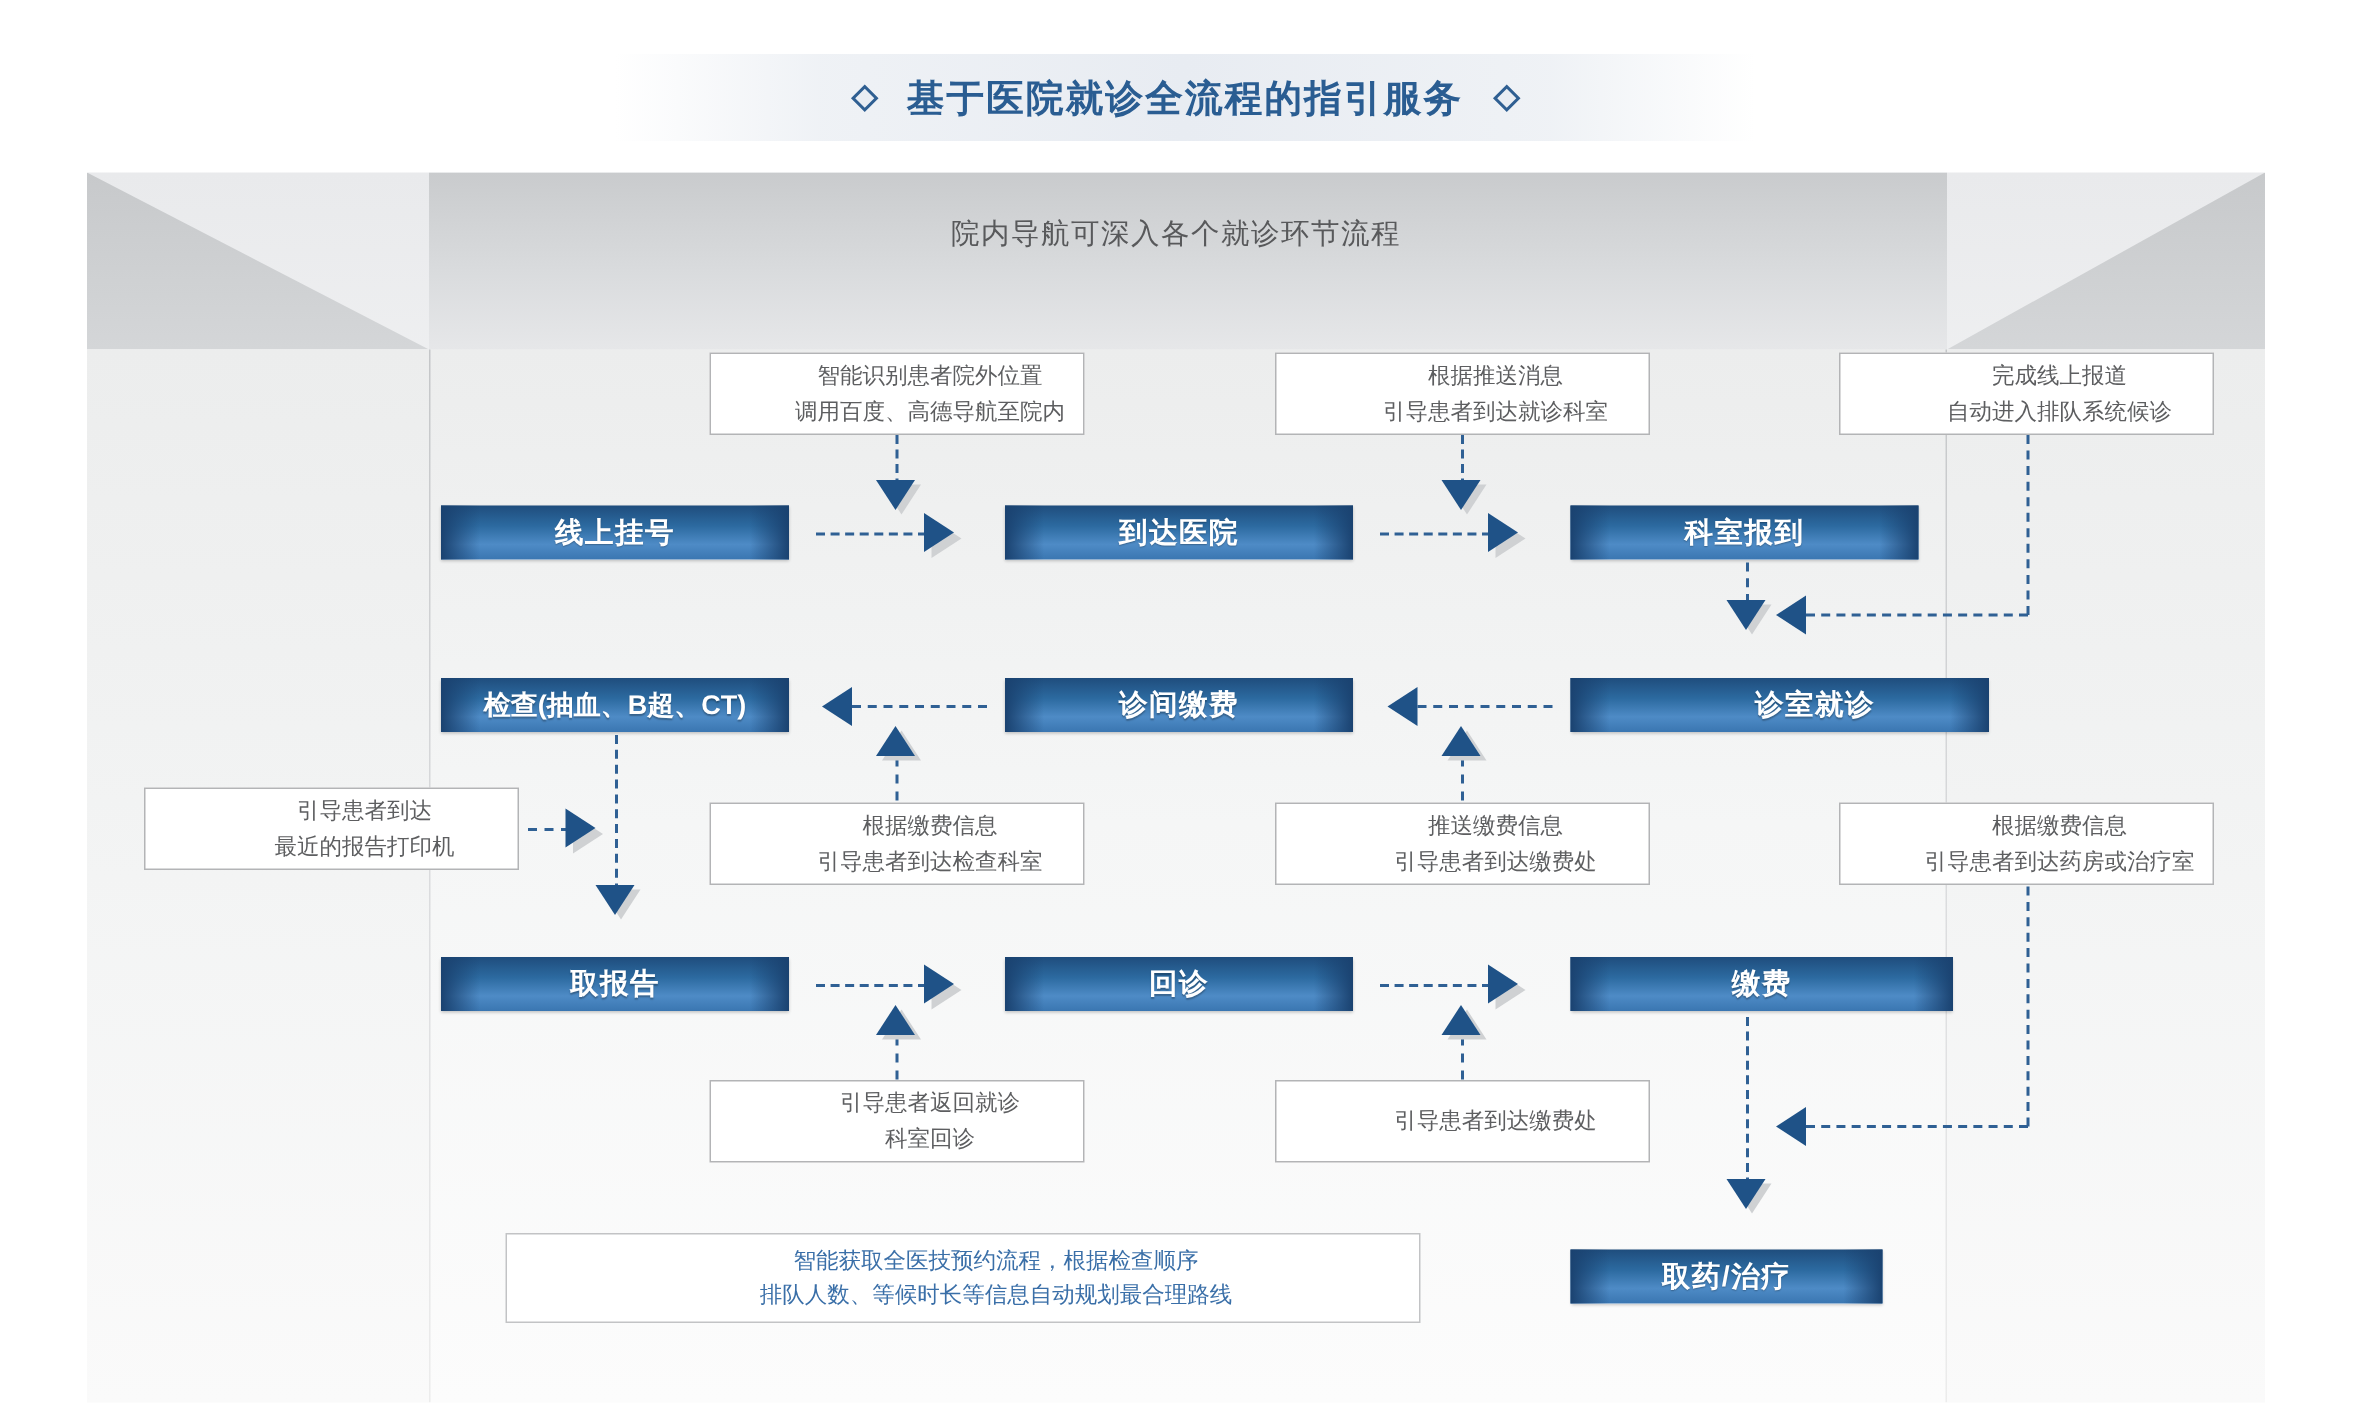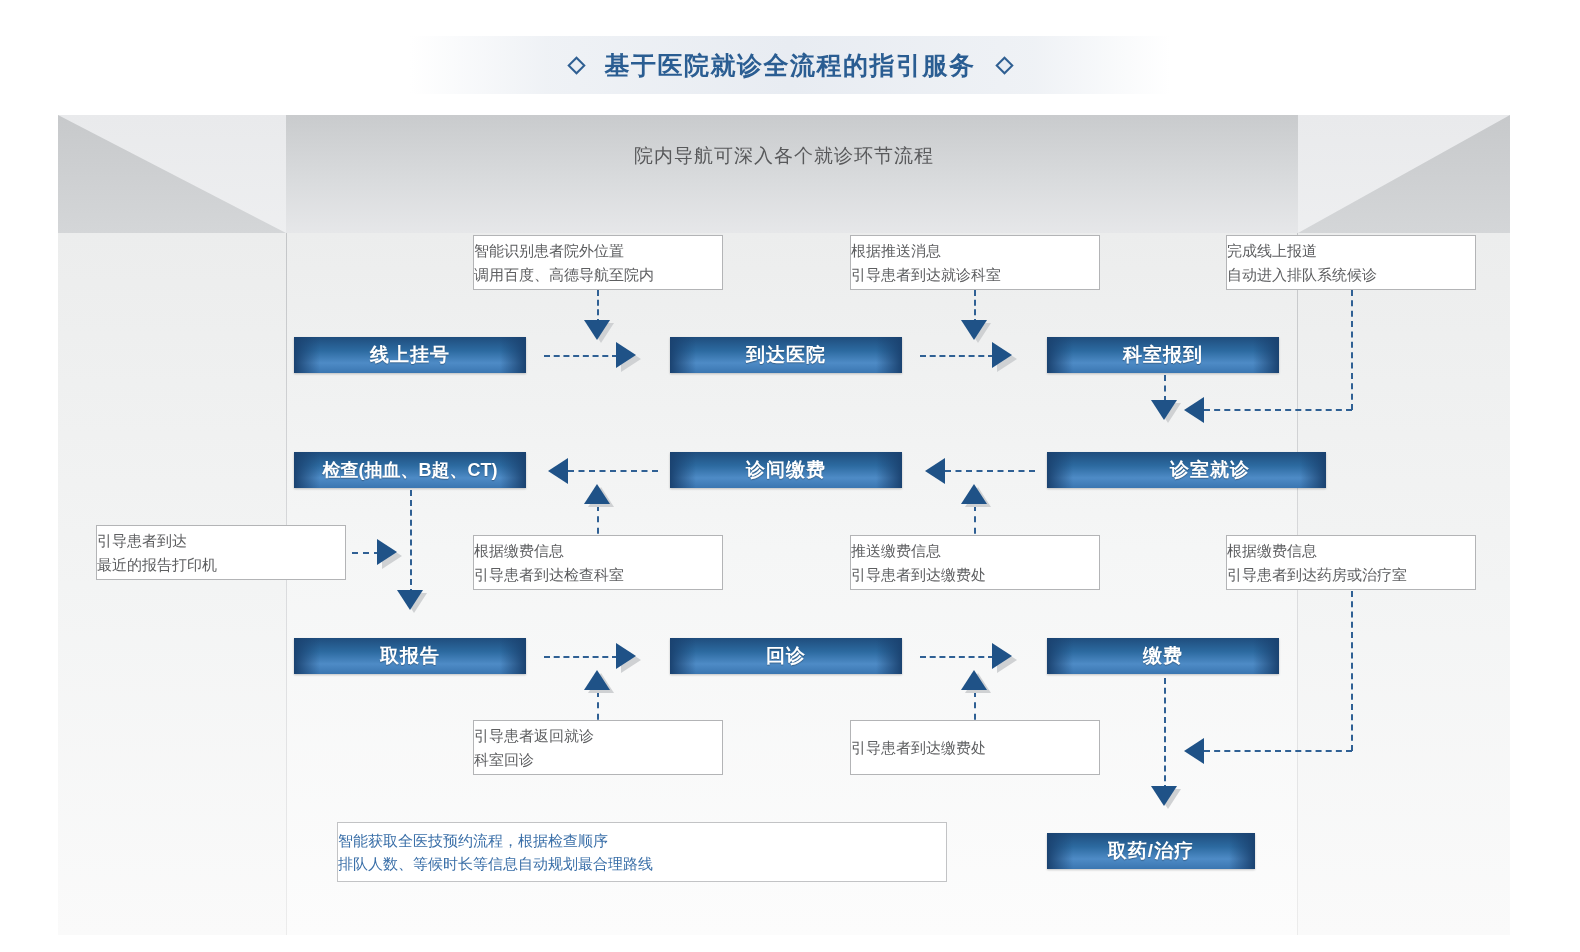--- a/index.html
+++ b/index.html
@@ -105,25 +105,26 @@
     position:relative;z-index:2;
     color:#ffffff;font-size:19px;font-weight:bold;letter-spacing:1px;
     white-space:nowrap;text-shadow:0 1px 1px rgba(0,0,0,.28);
   }
   .pbox.narrowtext span{font-size:18px;letter-spacing:0;}
 
   
   .note{
     position:absolute;
     background:#ffffff;border:1px solid #b3b4b6;
-    display:flex;flex-direction:column;align-items:flex-start;justify-content:center;
+    display:flex;flex-direction:column;align-items:center;justify-content:center;
     line-height:1.55;
     font-size:15px;color:#5d5e60;
     text-align:center;
     box-sizing:border-box;
+    padding-left:44px;
   }
   .note.blue{color:#3a6fa8;border:1px solid #c2c3c5;}
 
   
   .dash-h{
     position:absolute;height:0;
     border-top:2px dashed #2f6094;
   }
   .dash-v{
     position:absolute;width:0;
@@ -278,21 +279,21 @@
   <div class="dash-v" style="left:1293px;top:476px;height:160px;"></div>
   <div class="dash-h" style="left:1146px;top:635px;width:148px;"></div>
   <div class="head left" style="left:1126px;top:623px;"></div>
 
   <div class="pbox" style="left:236px;top:523px;width:232px;">
     <span>取报告</span>
   </div>
   <div class="pbox" style="left:612px;top:523px;width:232px;">
     <span>回诊</span>
   </div>
-  <div class="pbox" style="left:989px;top:523px;width:232px;">
+  <div class="pbox" style="left:989px;top:523px;width:255px;">
     <span>缴费</span>
   </div>
 
   <div class="dash-h" style="left:486px;top:541px;width:74px;"></div>
   <div class="head right sh-right" style="left:563px;top:532px;"></div>
   <div class="head right" style="left:558px;top:528px;"></div>
 
   <div class="dash-h" style="left:862px;top:541px;width:74px;"></div>
   <div class="head right sh-right" style="left:939px;top:532px;"></div>
   <div class="head right" style="left:934px;top:528px;"></div>

